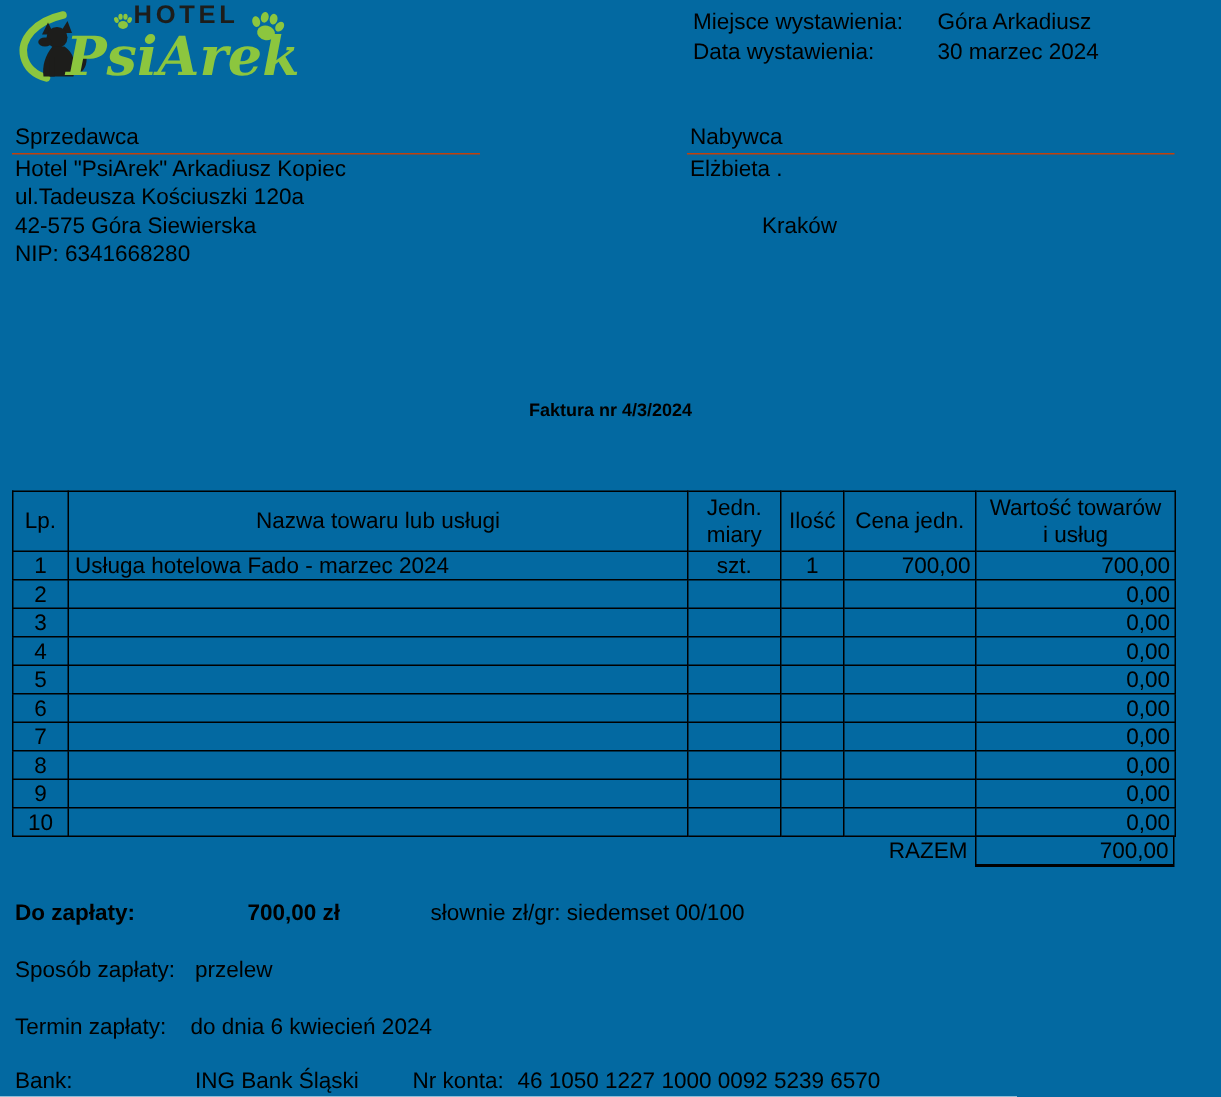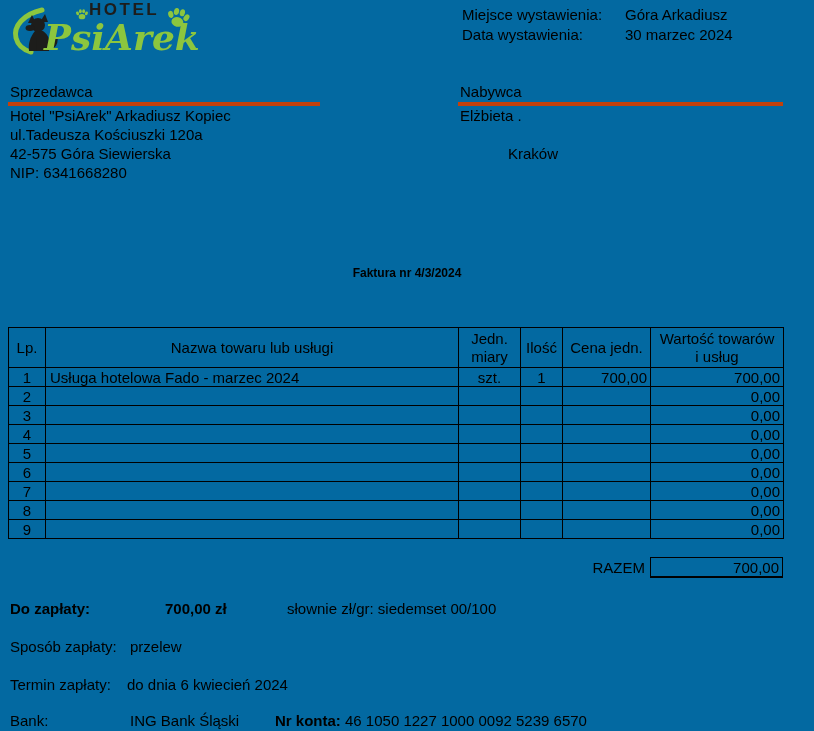--- a/index.html
+++ b/index.html
@@ -10,21 +10,21 @@
     overflow:hidden;
   }
   
   .logo { position:absolute; left:8px; top:0px; }
   
   .issue { position:absolute; left:462px; top:5px; }
   .issue .row { display:flex; line-height:20px; }
   .issue .lbl { width:163px; }
   
   .party { position:absolute; top:83px; }
-  .party .sec-label { border-bottom:4px solid #c2410c; padding-bottom:2px; padding-left:2px; }
+  .party .sec-label { border-bottom:1px solid #c2410c; padding-bottom:2px; padding-left:2px; }
   .party .line { line-height:19px; min-height:19px; padding-left:2px; }
   .seller { left:8px;  width:312px; }
   .buyer  { left:458px; width:325px; }
   .buyer .indent { padding-left:50px; }
   
   .doc-title { position:absolute; top:266px; left:0; width:100%; text-align:center;
                font-weight:bold; font-size:12px; }
   
   table.items { position:absolute; left:8px; top:327px; width:775px;
                 border-collapse:collapse; table-layout:fixed; font-size:15px; }
@@ -48,21 +48,21 @@
   
   .payment { position:absolute; left:10px; top:600px; width:790px; }
   .pay-row { position:absolute; left:0; width:790px; line-height:18px; }
   .pay-row span { position:absolute; white-space:nowrap; }
   .r1 { top:0px; }  .r2 { top:38px; } .r3 { top:76px; } .r4 { top:112px; }
   .b { font-weight:bold; }
   .x0   { left:0; }
   .x117 { left:117px; }
   .x120 { left:120px; }
   .x155 { left:155px; }
-  .x265 { left:265px;font-weight:bold; }
+  .x265 { left:265px; }
   .x277 { left:277px; }
   .x335 { left:335px; }
 </style>
 </head>
 <body>
 
 <div class="page">
 
   <svg class="logo" width="210" height="58" viewBox="0 0 210 58">
     <path d="M34,10 C16,14 5,26 8,38 C10,46 16,50 23,52" fill="none" stroke="#8cc63e" stroke-width="5" stroke-linecap="round"></path>
@@ -212,20 +212,28 @@
         <td class="c-val">0,00</td>
       </tr>
       <tr>
         <td class="c-lp">9</td>
         <td class="c-name"></td>
         <td class="c-unit"></td>
         <td class="c-qty"></td>
         <td class="c-price"></td>
         <td class="c-val">0,00</td>
       </tr>
+      <tr>
+        <td class="c-lp">10</td>
+        <td class="c-name"></td>
+        <td class="c-unit"></td>
+        <td class="c-qty"></td>
+        <td class="c-price"></td>
+        <td class="c-val">0,00</td>
+      </tr>
     </tbody>
   </table>
 
   <div class="razem">
     <div class="razem-label">RAZEM</div>
     <div class="razem-cell">700,00</div>
   </div>
 
   <div class="payment">
     <div class="pay-row r1">

